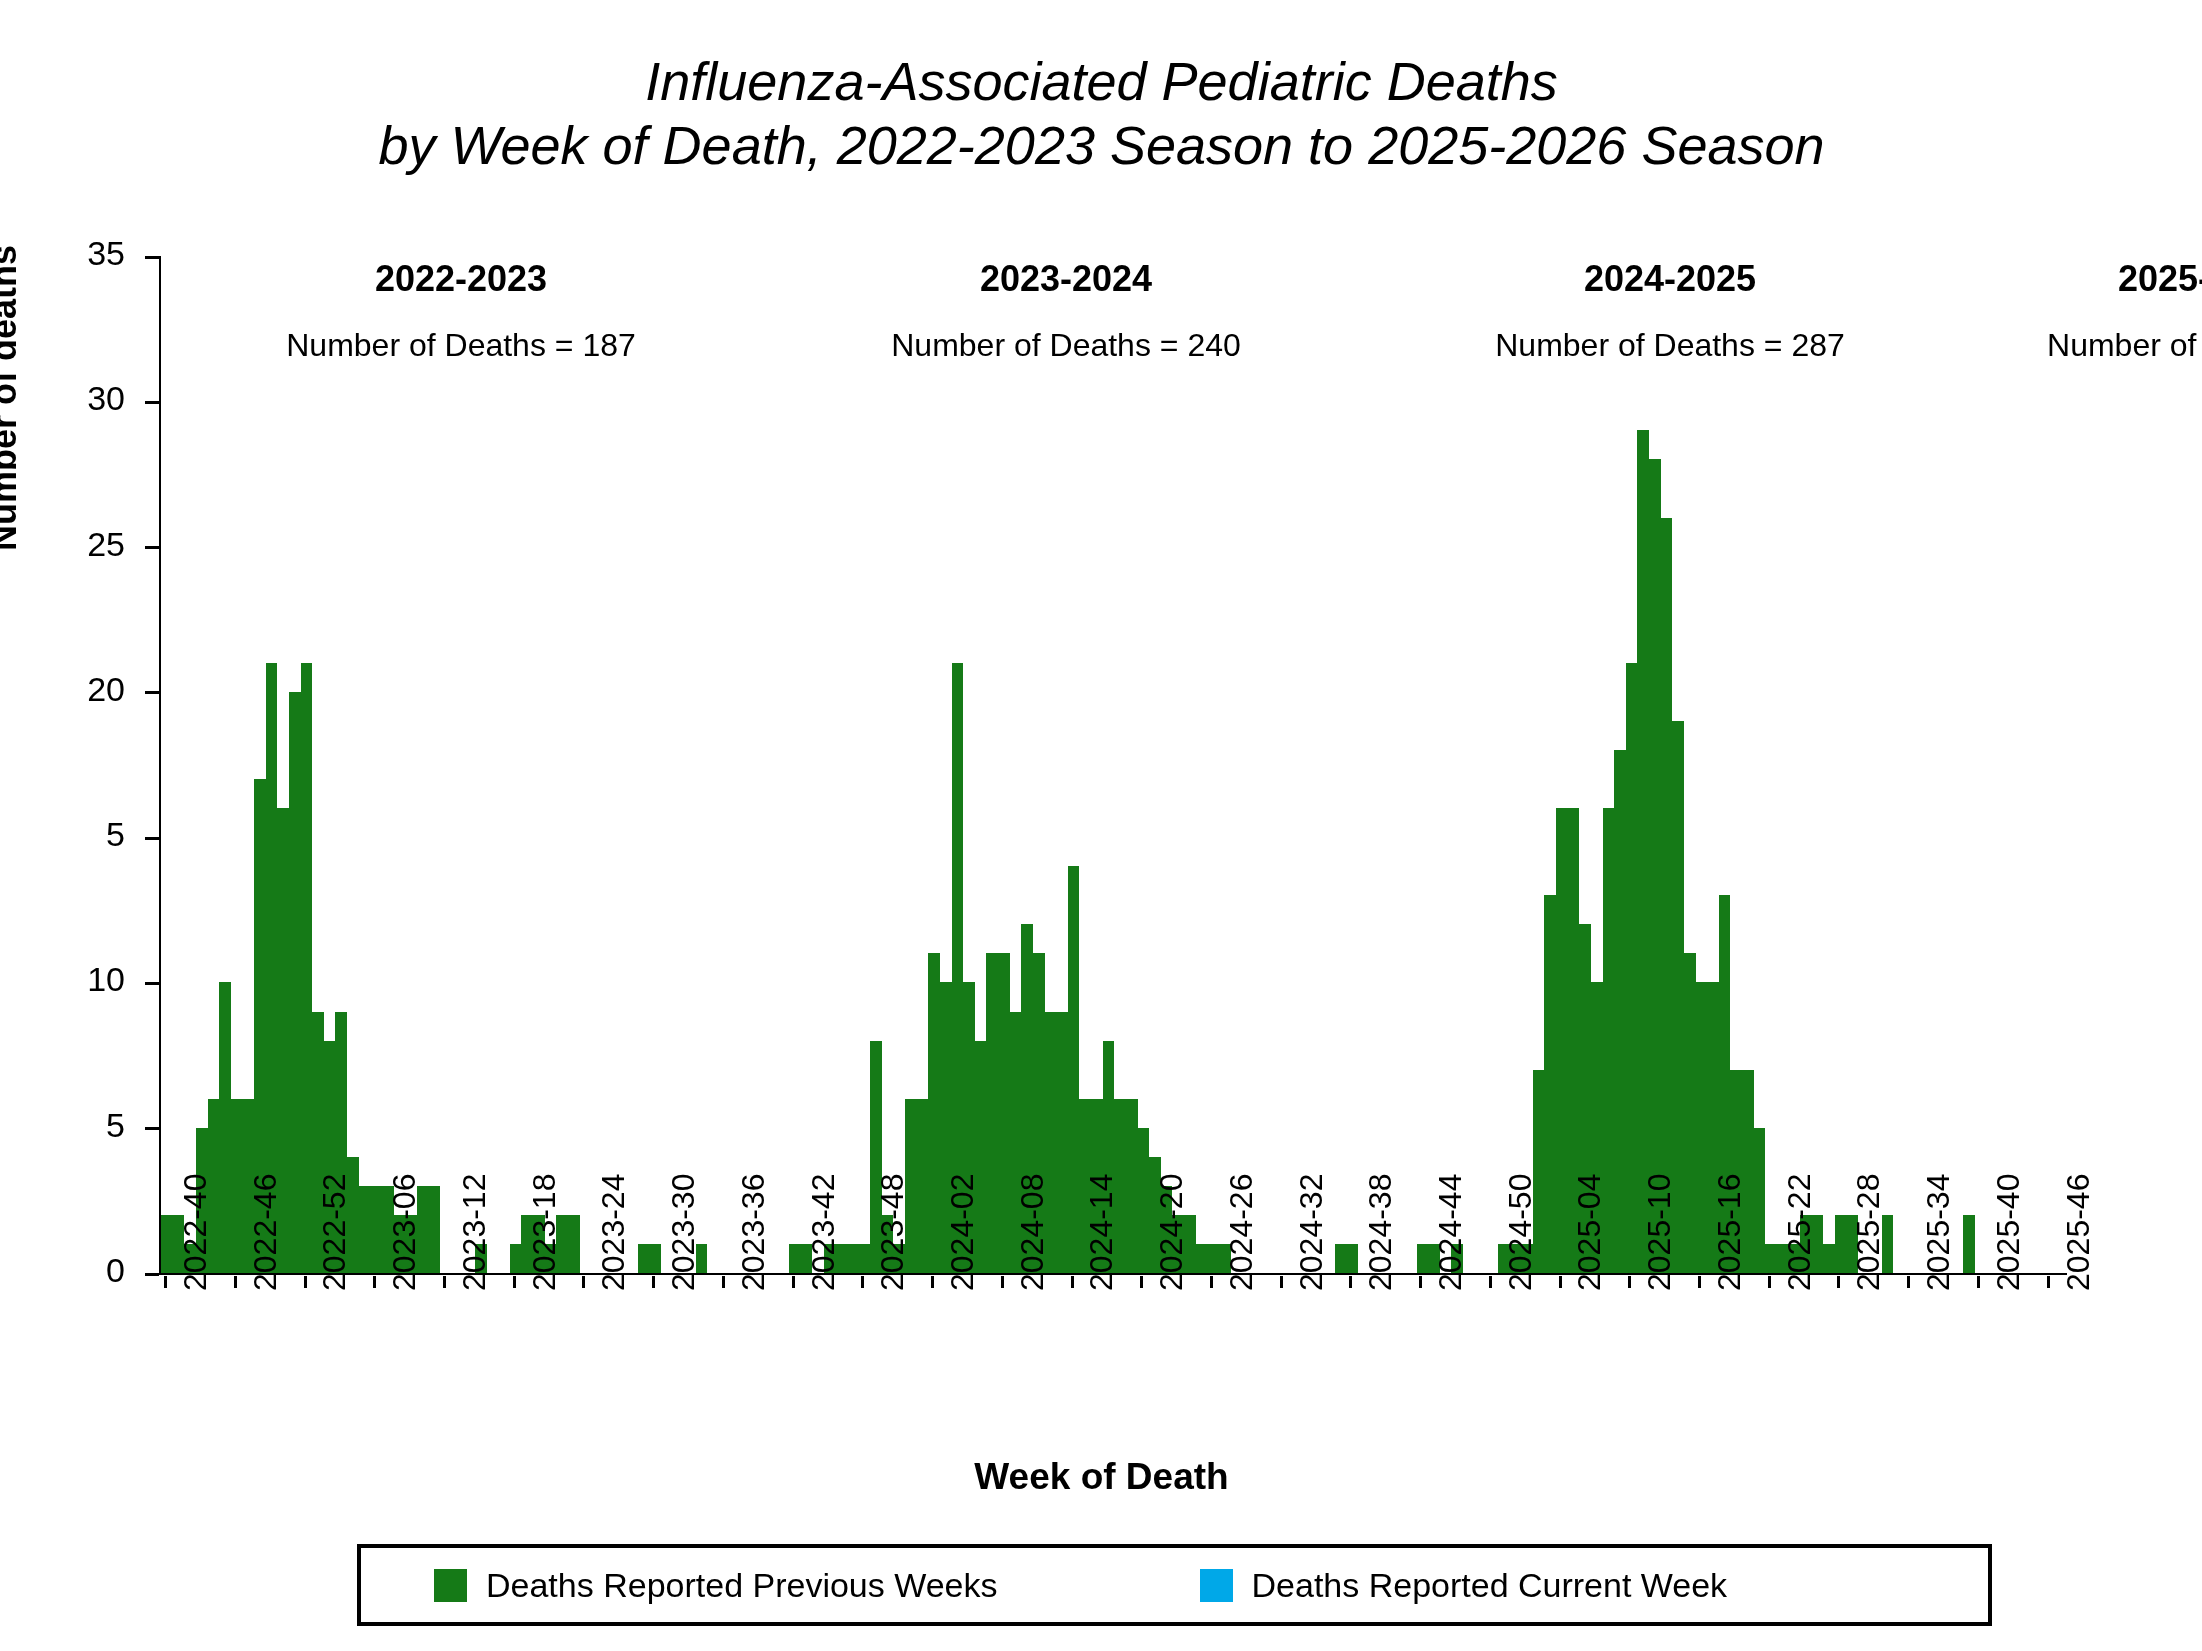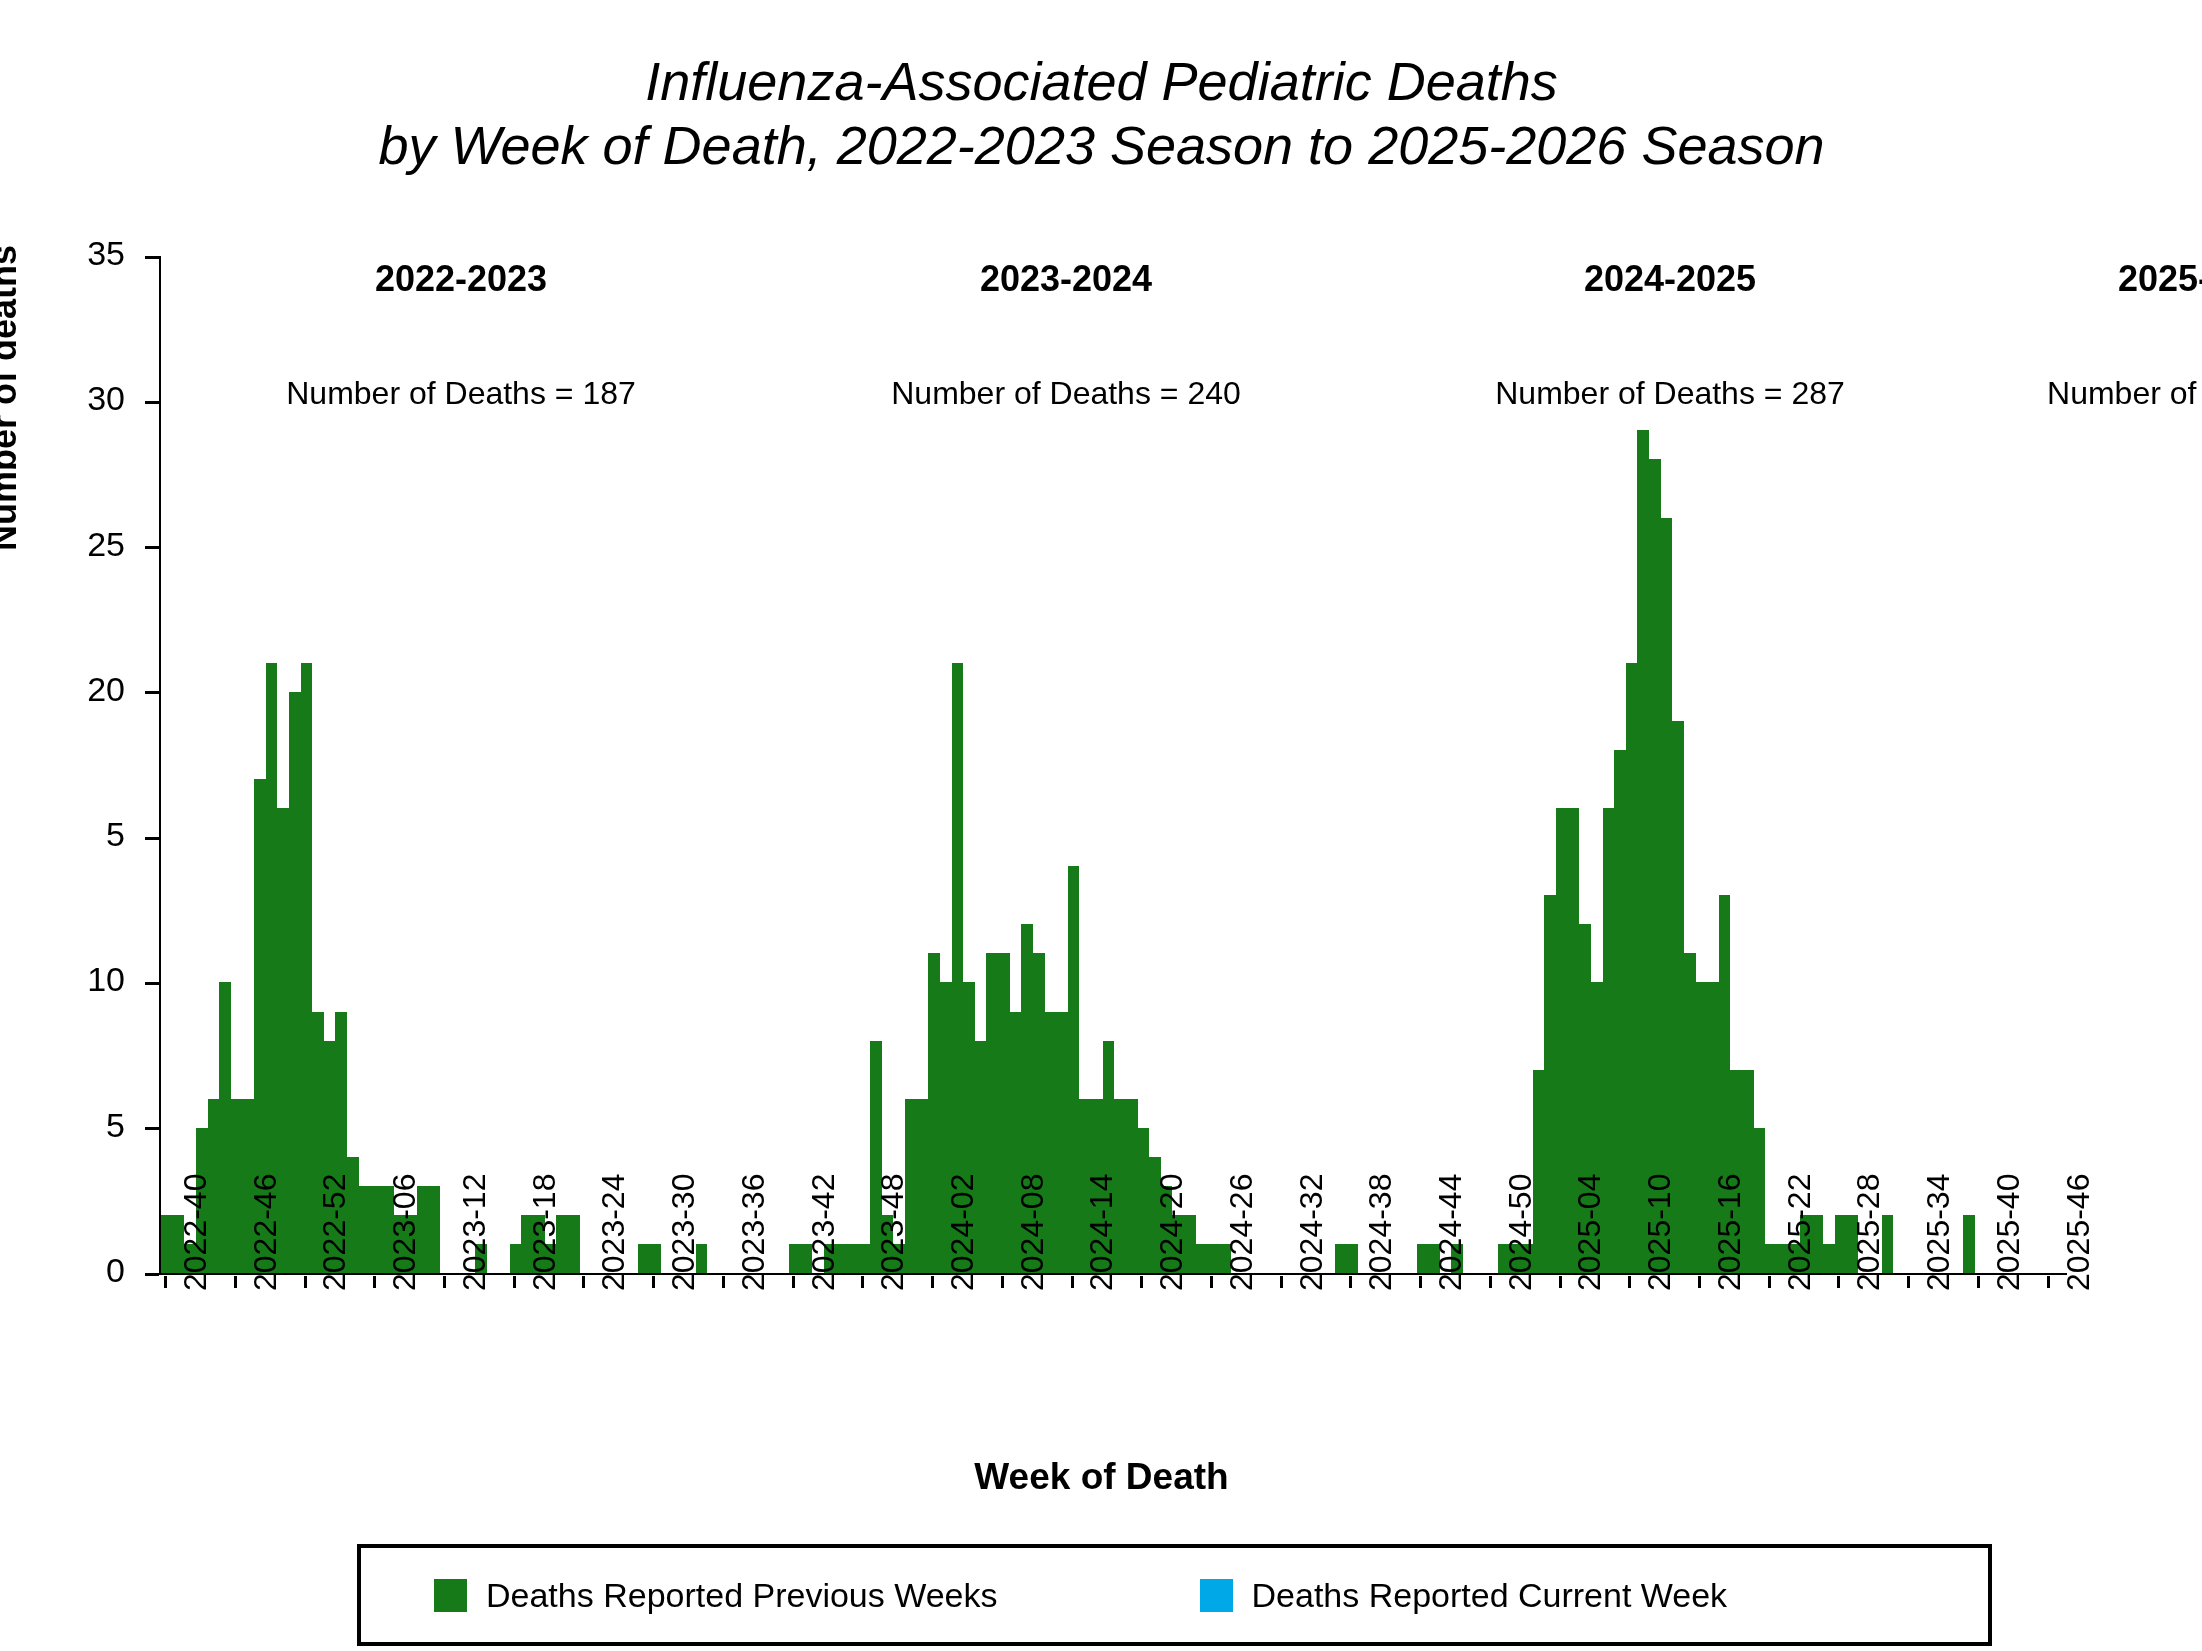--- a/index.html
+++ b/index.html
@@ -131,29 +131,28 @@
     text-align: center;
     white-space: nowrap;
     transform: translateX(-50%);
   }
   .season-count {
     position: absolute;
     font-size: 32px;
     text-align: center;
     white-space: nowrap;
     transform: translateX(-50%);
-    margin-top: 48px;
   }
   
   #legend {
     position: absolute;
     left: 357px;
     top: 1544px;
     width: 1635px;
-    height: 102px;
+    height: 82px;
     border: 4.3px solid #000;
     box-sizing: border-box;
     display: flex;
     align-items: center;
   }
   .legend-item {
     display: flex;
     align-items: center;
     font-size: 34px;
   }

